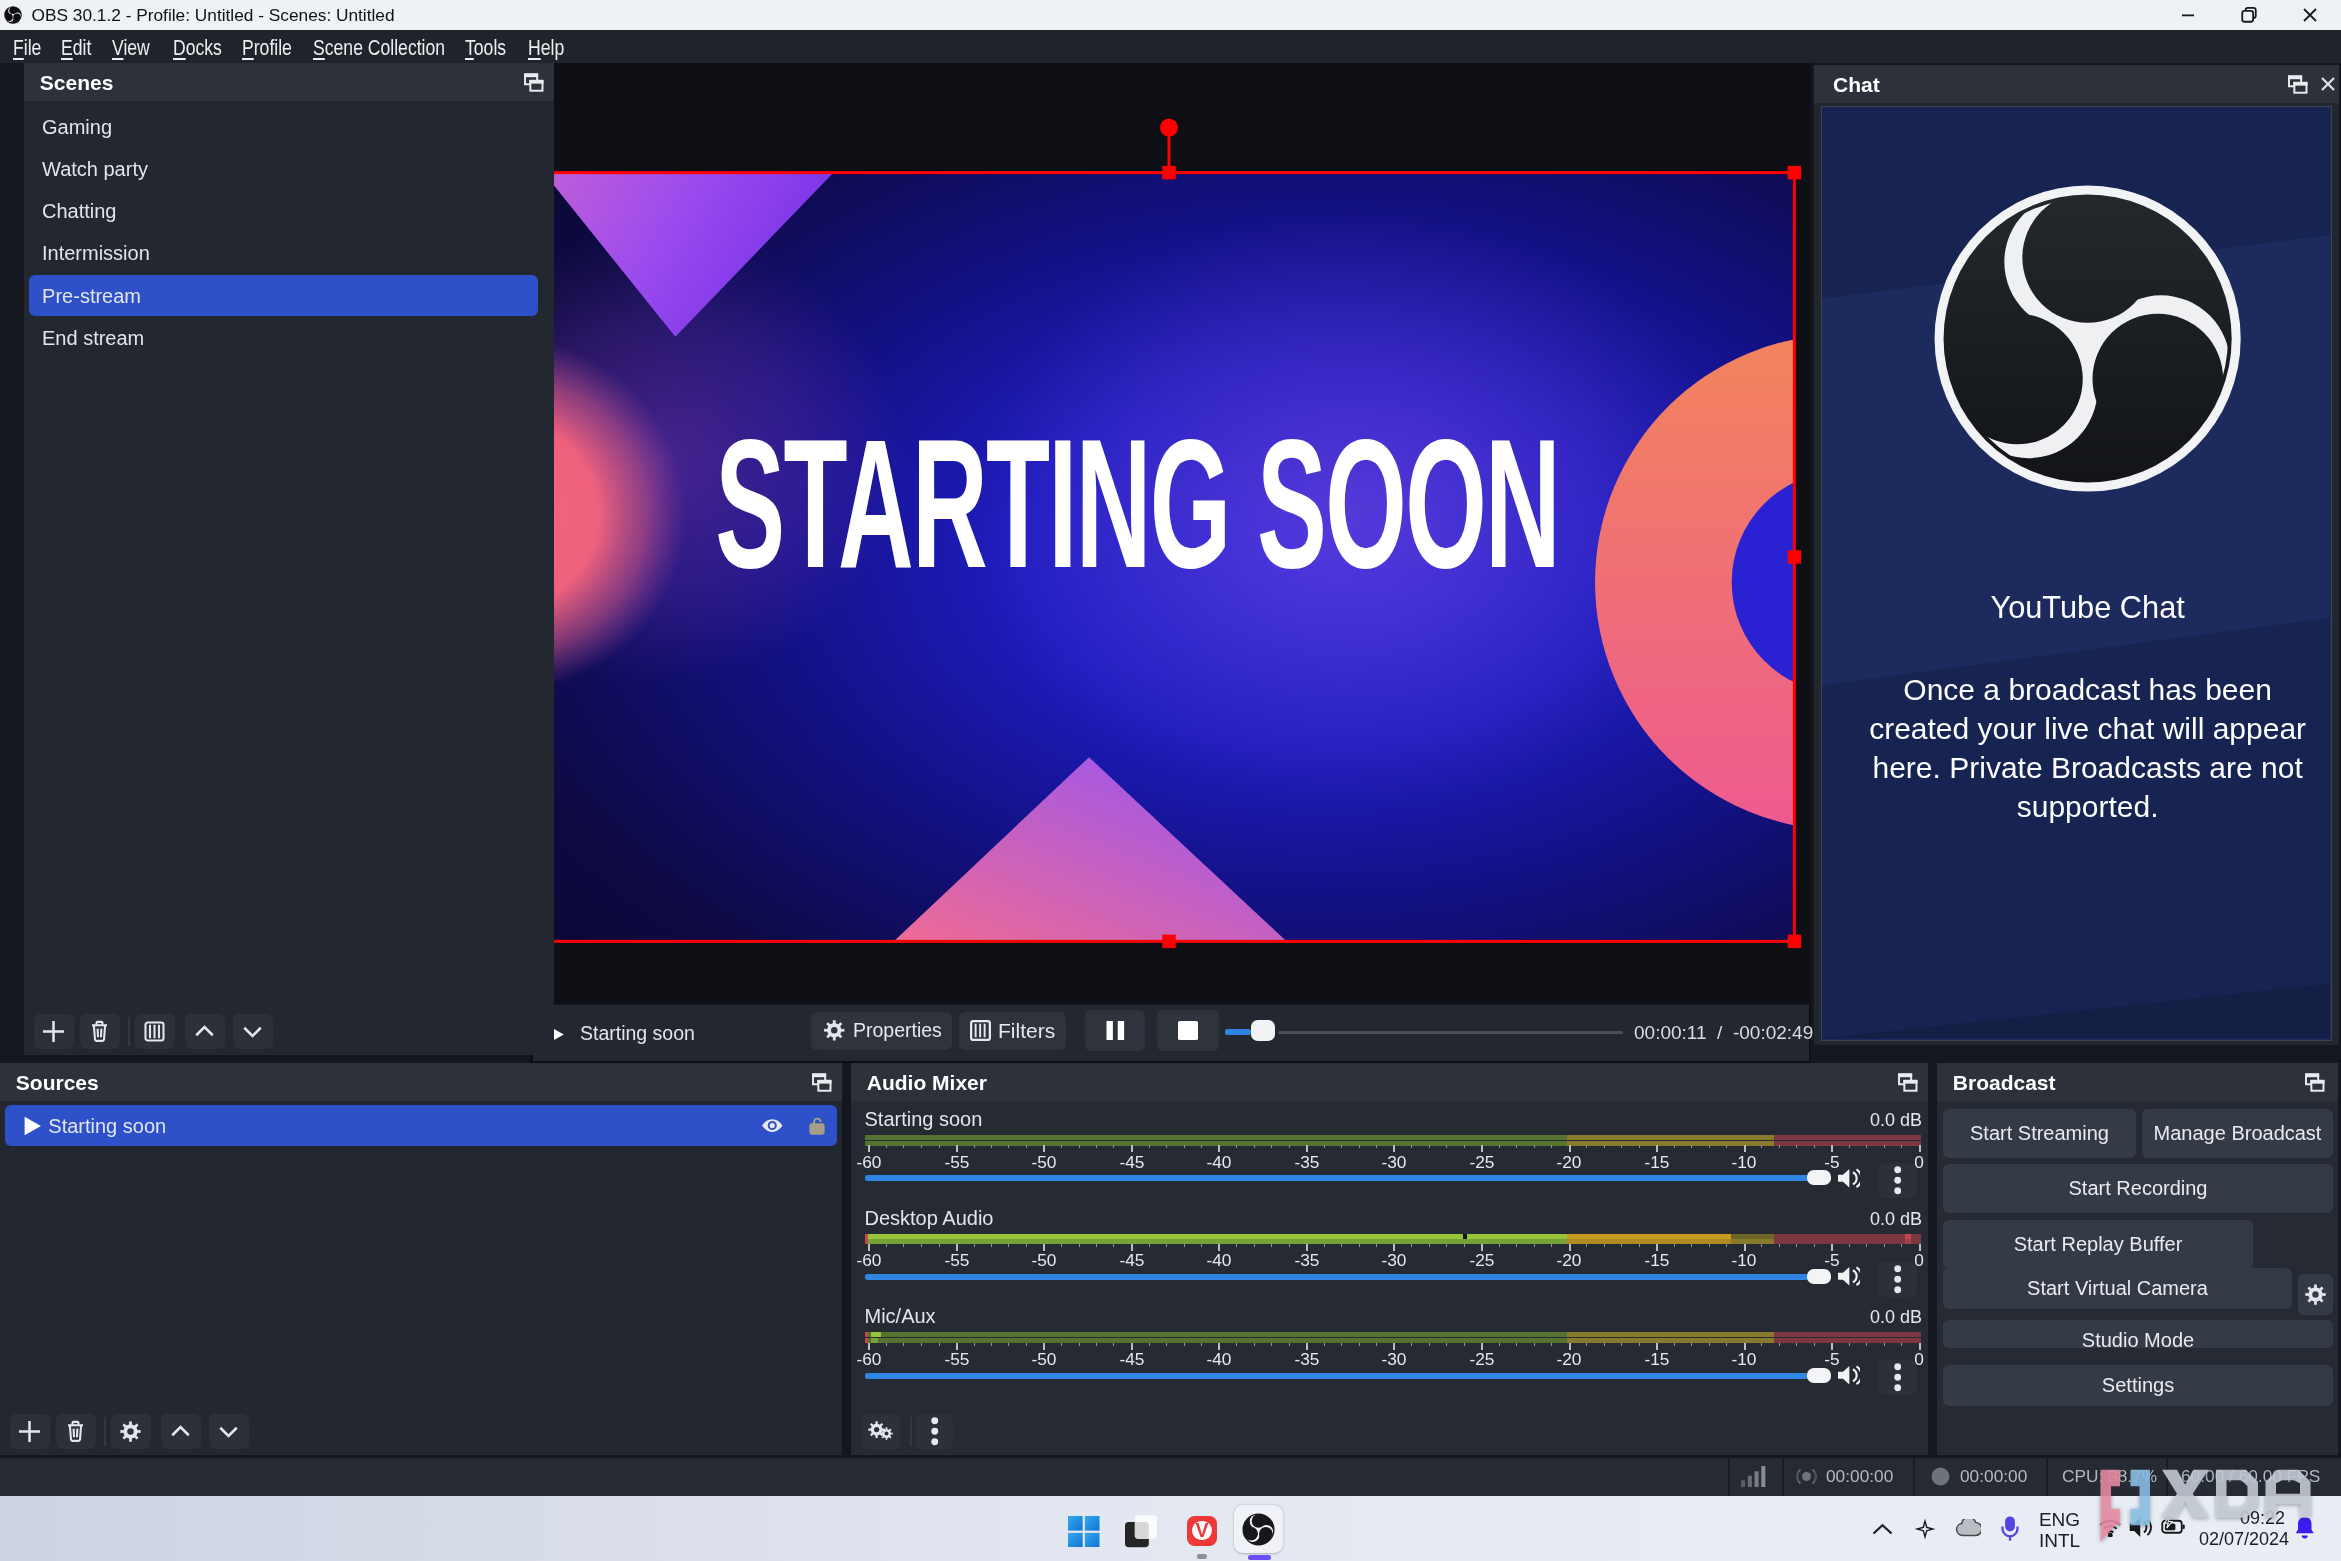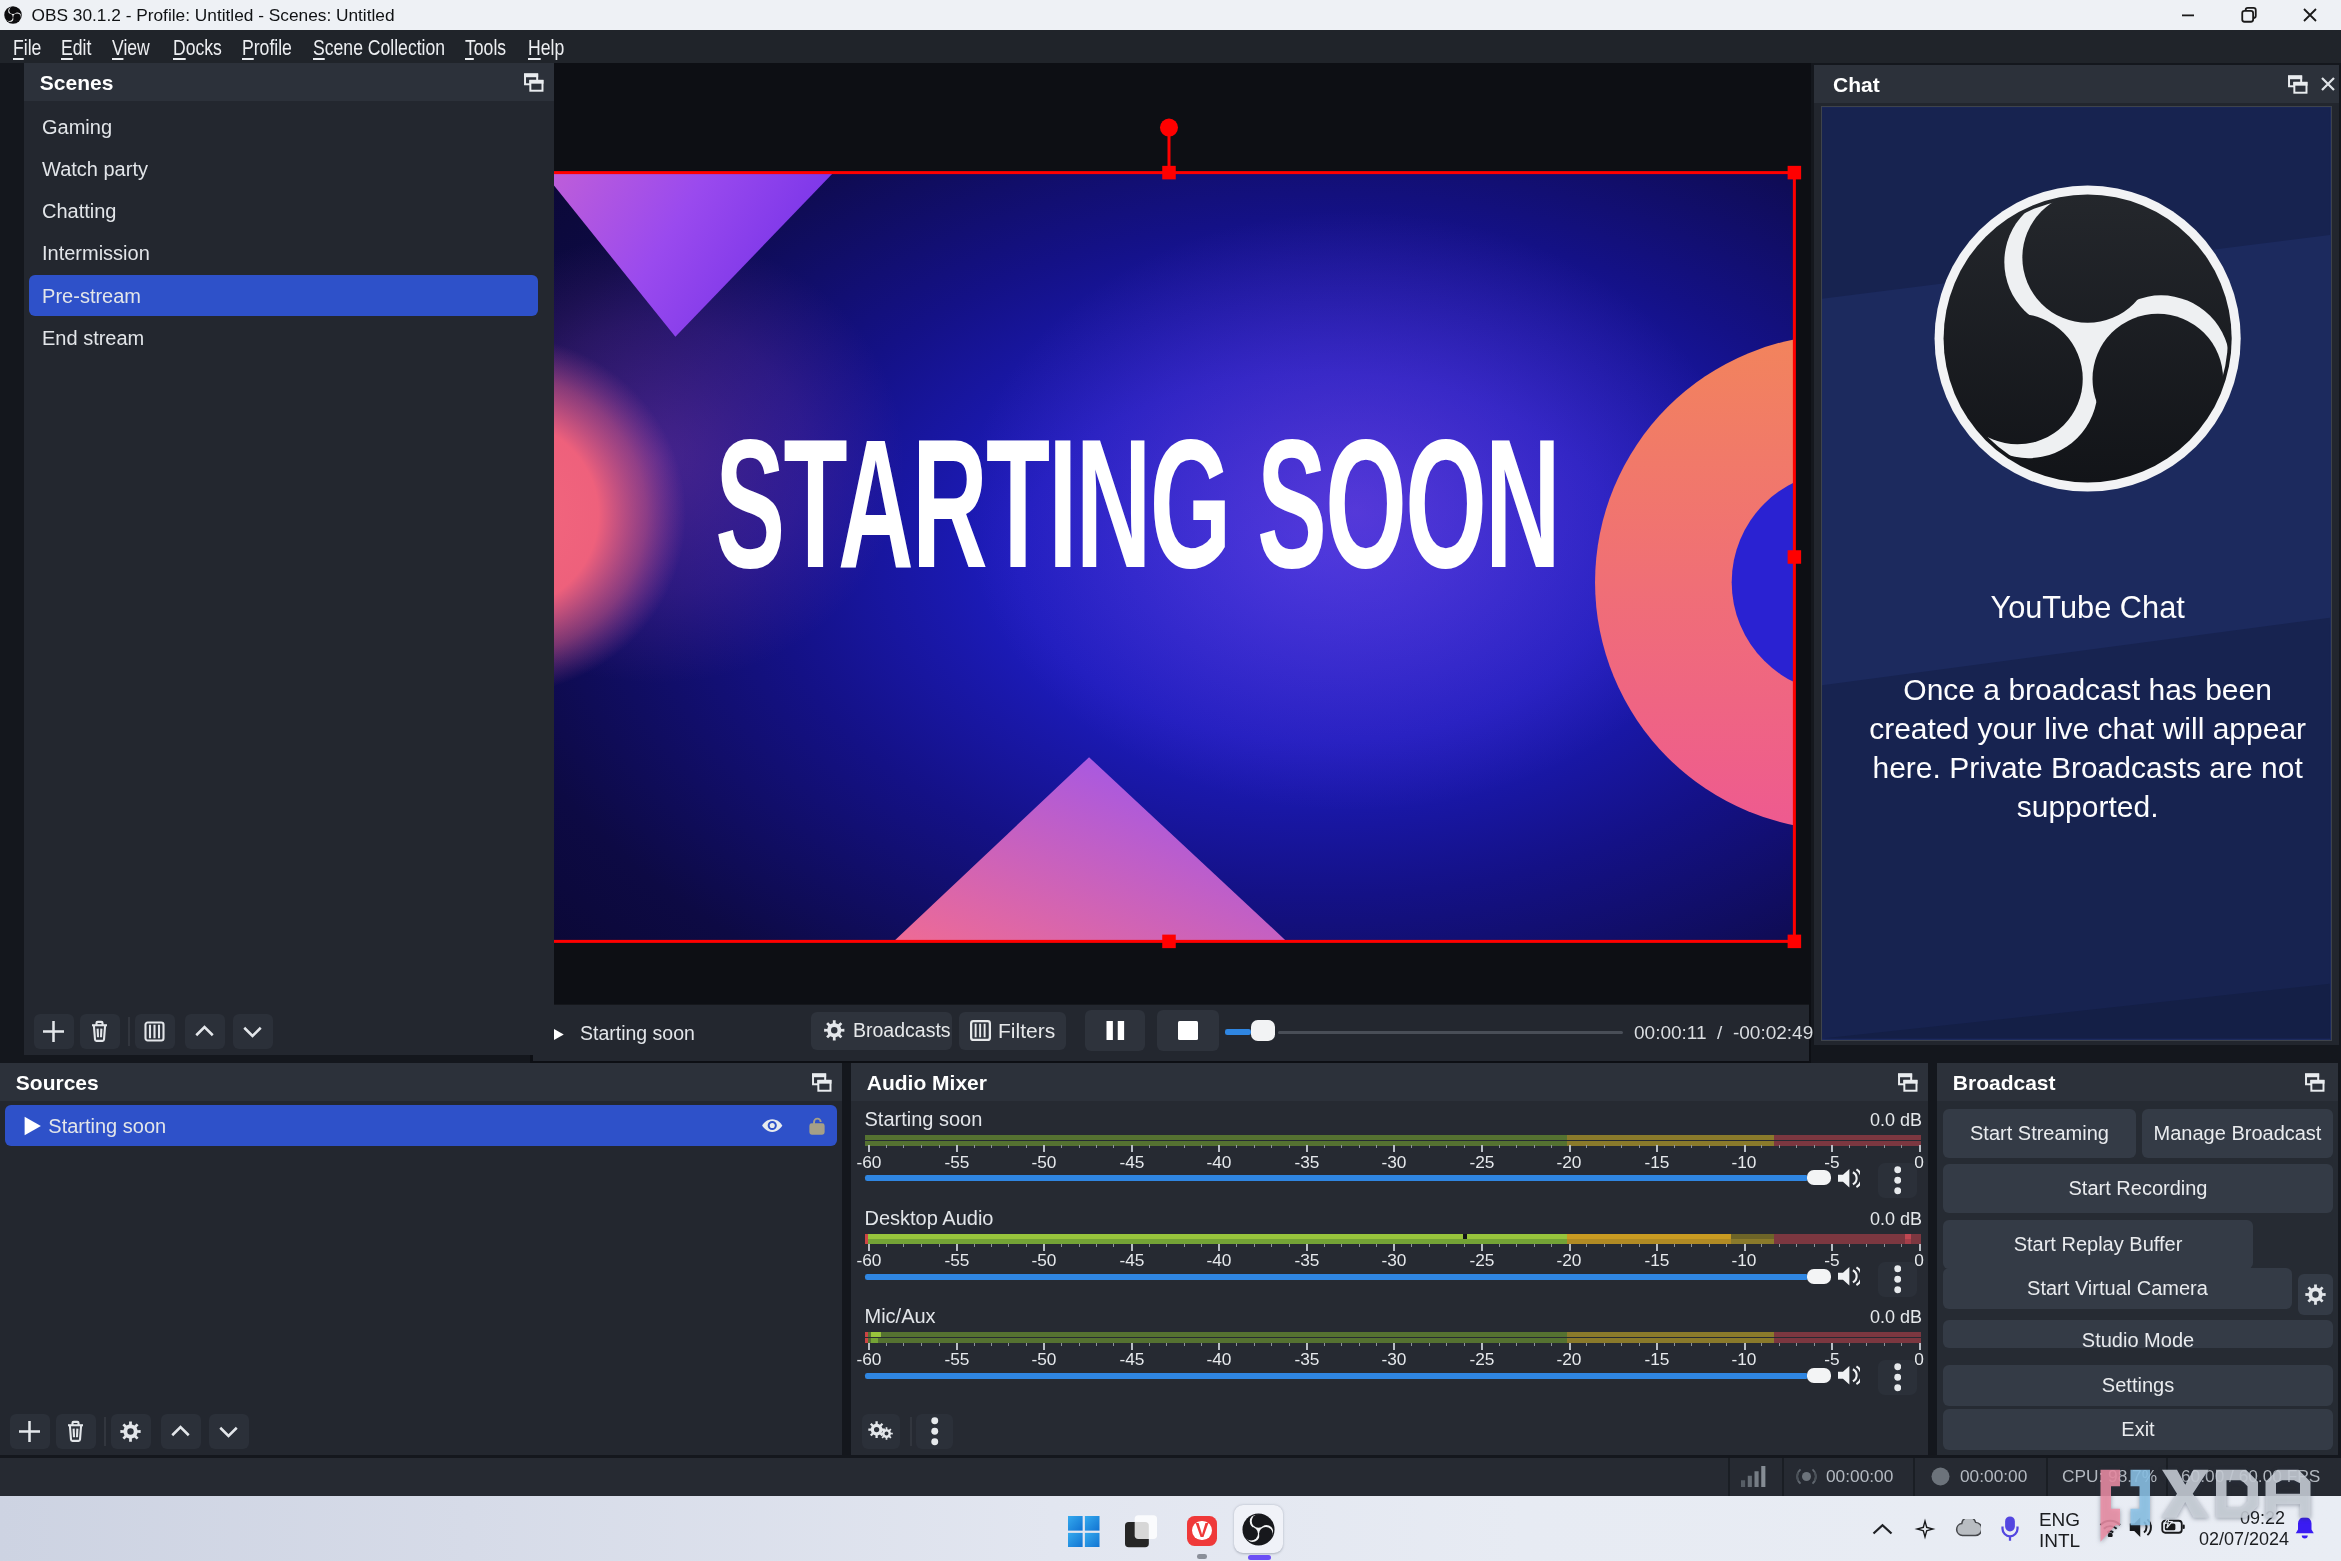--- a/index.html
+++ b/index.html
@@ -145,21 +145,21 @@
 </div>
 <div id="mediarow" class="abs">
   <svg class="abs" style="left:12px;top:19px" width="19.5" height="21" viewBox="0 0 26 28">
       <path d="M2,1 L25,14 L2,27 Z" fill="#fff"></path>
     </svg>
   <div class="abs" style="left:47px;top:16.5px;font-size:19.5px;color:#e2e5e9">Starting soon</div>
   <div class="abs" style="left:278px;top:6.8px;width:141px;height:38px;background:#2e333c;border-radius:6px">
     <svg class="abs" style="left:12px;top:7.5px" width="22.5" height="22.5" viewBox="-1 -1 30 30">
         <use href="#ic-gear"></use>
       </svg>
-    <div class="abs" style="left:42px;top:7.5px;font-size:19.5px;color:#e6e8ea">Broadcasts</div>
+    <div class="abs" style="left:42px;top:7.5px;font-size:19.5px;color:#e6e8ea">Properties</div>
   </div>
   <div class="abs" style="left:426px;top:6.8px;width:107px;height:38px;background:#2e333c;border-radius:6px">
     <svg class="abs" style="left:10.5px;top:8.3px" width="21" height="21" viewBox="0 0 28 28">
         <rect x="1.5" y="1.5" width="25" height="25" rx="3" fill="none" stroke="#e6e8ea" stroke-width="3"></rect>
         <g stroke="#e6e8ea" stroke-width="2.6">
           <line x1="7.5" y1="5" x2="7.5" y2="23"></line>
           <line x1="13.5" y1="5" x2="13.5" y2="23"></line>
           <line x1="19.5" y1="5" x2="19.5" y2="23"></line>
         </g>
       </svg>
@@ -694,21 +694,20 @@
   <div class="cbtn" style="left:6px;top:101px;width:390px;height:49px;line-height:49px">Start Recording</div>
   <div class="cbtn" style="left:6px;top:157px;width:310px;height:49px;line-height:49px">Start Replay Buffer</div>
   <div class="cbtn" style="left:6px;top:205px;width:349px;height:41px;line-height:41px">Start Virtual Camera</div>
   <div class="cbtn" style="left:361px;top:211px;width:35px;height:41px">
     <svg class="abs" style="left:6.8px;top:9.8px" width="21" height="21" viewBox="0 0 28 28">
         <use href="#ic-gear"></use>
       </svg>
   </div>
   <div class="cbtn" style="left:6px;top:257px;width:390px;height:28px;line-height:41px">Studio Mode</div>
   <div class="cbtn" style="left:6px;top:302px;width:390px;height:41px;line-height:41px">Settings</div>
-  <div class="cbtn" style="left:6px;top:346px;width:390px;height:41px;line-height:41px">Exit</div>
 </div>
 <div id="statusbar" class="abs">
   <div class="abs" style="left:1728px;top:0;width:1.5px;height:38px;background:#1a1e24"></div>
   <svg class="abs" style="left:1741px;top:8.3px" width="25.5" height="21" viewBox="0 0 34 28">
     <rect x="0" y="19" width="5.5" height="9" fill="#565d65"></rect>
       <rect x="9" y="13" width="5.5" height="15" fill="#666d75"></rect>
       <rect x="18" y="7" width="5.5" height="21" fill="#767d85"></rect>
       <rect x="27" y="0" width="5.5" height="28" fill="#868d95"></rect>
   </svg>
   <div class="abs" style="left:1782px;top:0;width:1.5px;height:38px;background:#1a1e24"></div>

